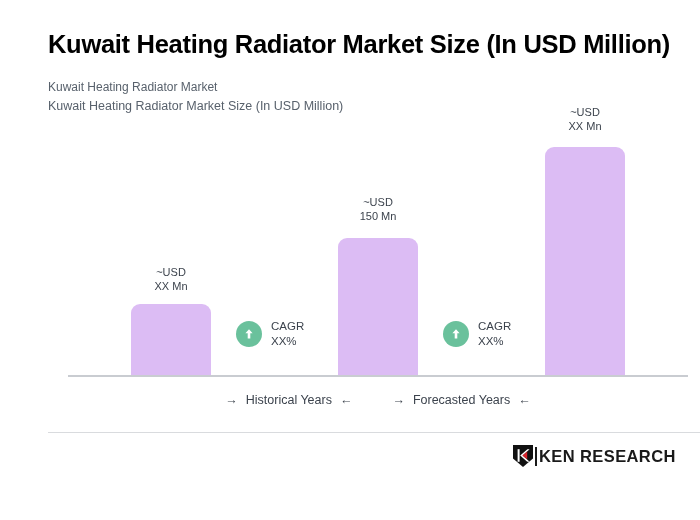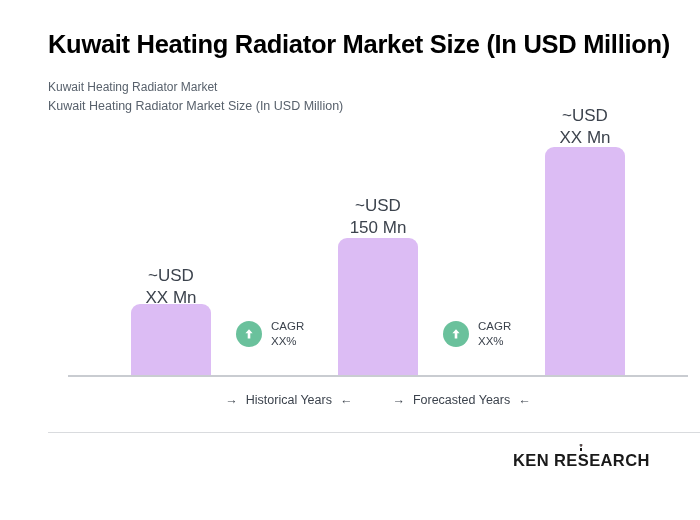--- a/index.html
+++ b/index.html
@@ -71,21 +71,21 @@
     background: #c9ccd1;
   }
   .bar {
     position: absolute;
     background: #dcbcf4;
     border-radius: 9px 9px 0 0;
   }
   .bar-label {
     position: absolute;
     text-align: center;
-    font-size: 17px;
+    font-size: 11px;
     line-height: 1.28;
     color: #3c434d;
     white-space: nowrap;
   }
 
   
   .cagr {
     position: absolute;
     display: flex;
     align-items: center;
@@ -154,21 +154,20 @@
     white-space: nowrap;
   }
   .brand {
     position: absolute;
     left: 484px;
     top: 432px;
     display: flex;
     align-items: center;
     gap: 1px;
     height: 24px;
-    flex-direction: column;
   }
   .brand-mark { display: block; }
   .brand-divider {
     width: 2px;
     height: 19px;
     background: #1a1a1a;
   }
   .brand-word {
     font-size: 16.5px;
     font-weight: bold;

